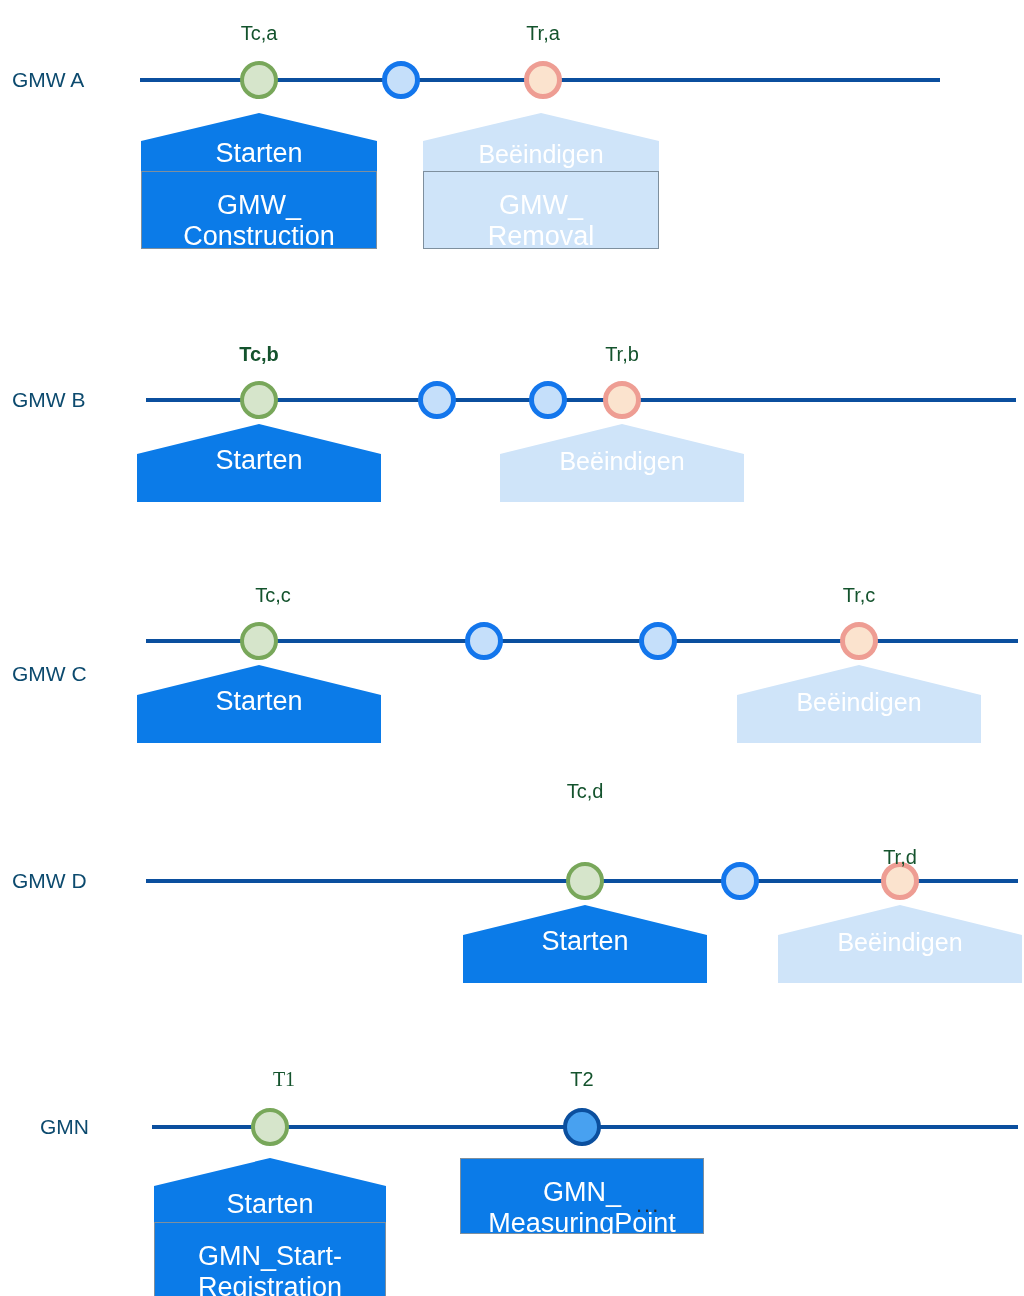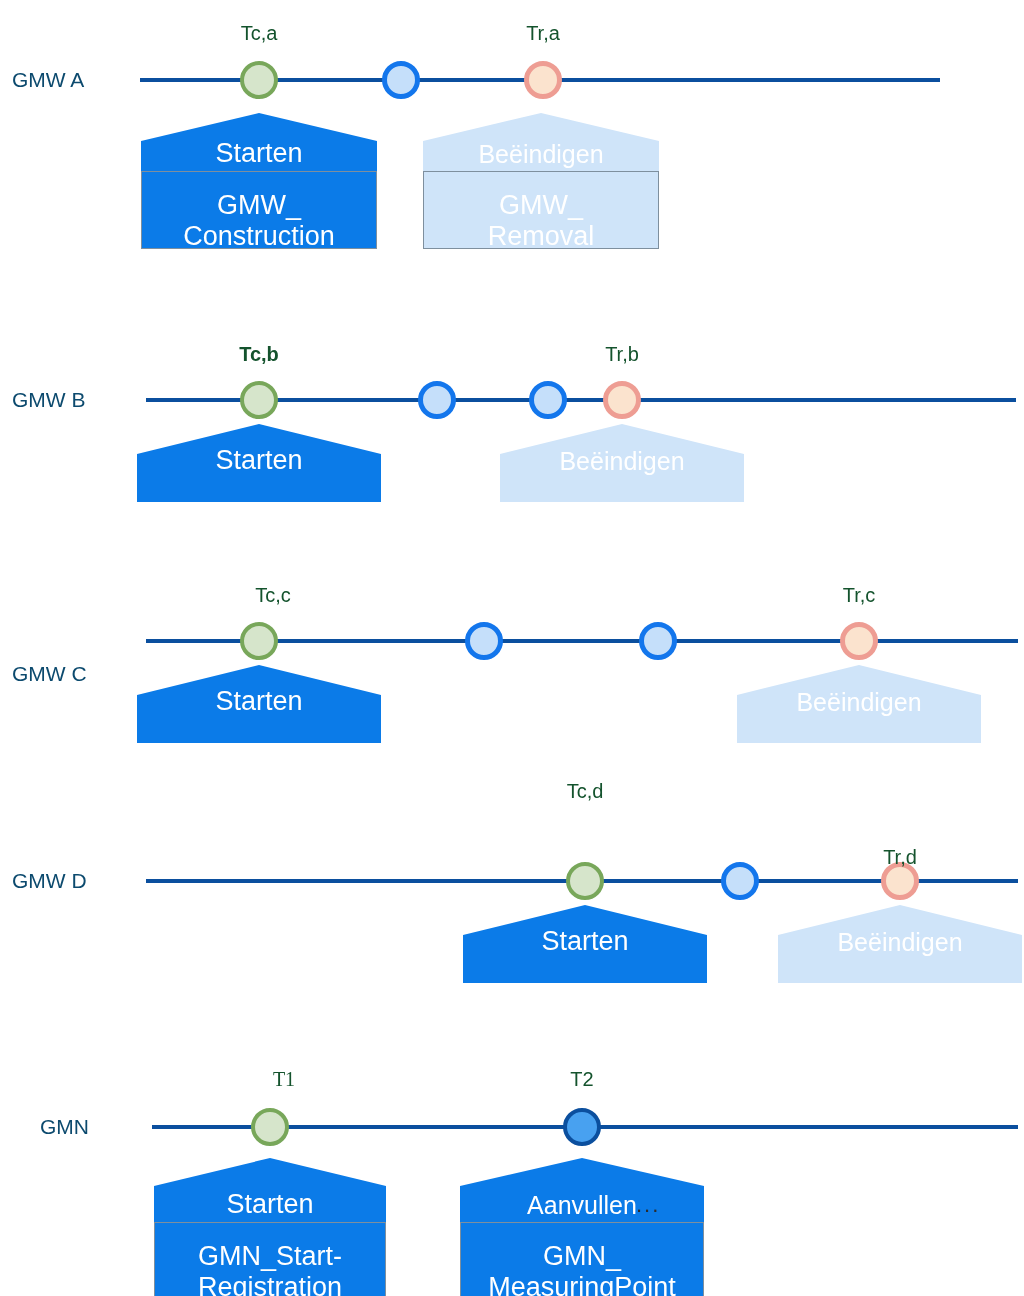--- a/index.html
+++ b/index.html
@@ -244,26 +244,20 @@
         <div class="roof" style="height: 64px;">
           <svg viewBox="0 0 232 64" preserveAspectRatio="none">
             <polygon points="116,0 232,28 232,64 0,64 0,28" fill="#0B7BE8"></polygon>
           </svg>
           <div class="roof-text">Starten</div>
         </div>
         <div class="body-box fill-strong" style="height: 76px;">GMN_Start-
 Registration</div>
       </div>
       <div class="shape-wrap" style="left: 582px; top: 1158px; width: 244px;">
-        <div class="roof" style="height: 64px;">
-          <svg viewBox="0 0 244 64" preserveAspectRatio="none">
-            <polygon points="122,0 244,28 244,64 0,64 0,28" fill="#0B7BE8"></polygon>
-          </svg>
-          <div class="roof-text small">Aanvullen</div>
-        </div>
         <div class="body-box fill-strong" style="height: 76px;">GMN_
 MeasuringPoint</div>
       </div>
       <div class="marker m-green" style="left: 270px; top: 1127px;"></div>
       <div class="tick-label" style="left: 284px; top: 1068px; font-family: Liberation Serif, serif;">T1</div>
       <div class="marker m-navy" style="left: 582px; top: 1127px;"></div>
       <div class="tick-label" style="left: 582px; top: 1068px;">T2</div>
       <div class="dots" style="left: 636px; top: 1194px;">...</div>
     </div>
   </div>

